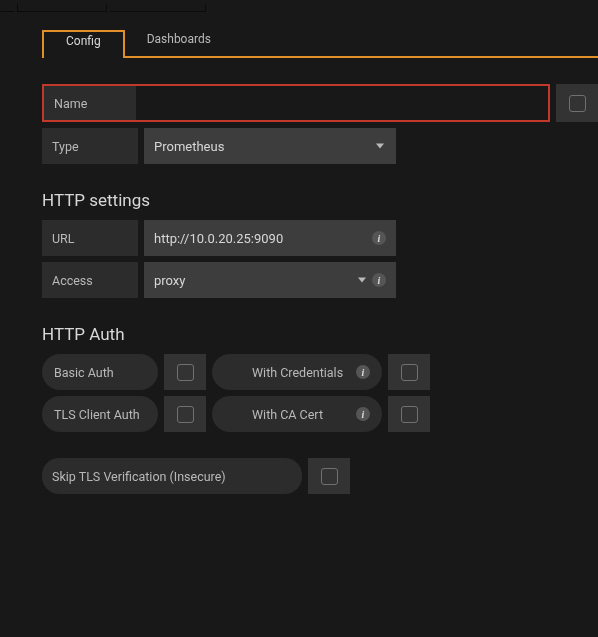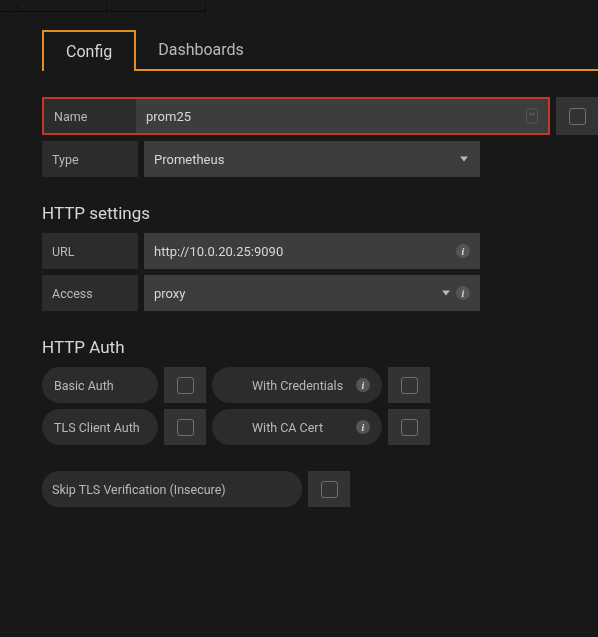--- a/index.html
+++ b/index.html
@@ -31,22 +31,22 @@
 .page{padding:20px 0 0 42px;}
 h1.title{
   margin:0 0 22px 0;
   font-style:italic;font-weight:400;
   font-size:26px;color:var(--fg-0);
   letter-spacing:.3px;
 }
 
 .tabs{display:flex;align-items:flex-end;border-bottom:2px solid var(--accent);margin-right:0;}
 .tab{
-  padding:10px 22px 10px 22px;
-  color:var(--fg-1);cursor:pointer;font-size:16px;
+  padding:2px 22px 10px 22px;
+  color:var(--fg-1);cursor:pointer;font-size:12px;
 }
 .tab.active{
   border:2px solid var(--accent);border-bottom:none;
   background:var(--bg-0);color:var(--fg-0);
   position:relative;top:2px;
 }
 .section{margin-top:26px;}
 .section h2{
   font-size:17px;font-weight:400;margin:0 0 10px 0;color:var(--fg-0);
 }
@@ -57,21 +57,21 @@
   padding:0 10px;color:var(--fg-1);font-size:12.5px;
 }
 .cell-label.xwide{min-width:260px;border-radius:17px;}
 .cell-input{
   background:var(--bg-4);
   display:flex;align-items:center;
   padding:0 10px;color:var(--fg-0);font-size:13px;
   position:relative;
 }
 .flex-1{flex:1;}
-.w-308{width:336px;}
+.w-308{width:252px;}
 .cell-checkbox{
   background:var(--bg-3);width:42px;
   display:flex;align-items:center;justify-content:center;
 }
 .cell-static{
   display:flex;align-items:center;padding:0 10px;
   color:var(--fg-1);font-size:12.5px;
 }
 .checkbox{
   width:17px;height:17px;border:1px solid #707070;border-radius:3px;
@@ -82,21 +82,21 @@
   width:0;height:0;border-left:4px solid transparent;border-right:4px solid transparent;
   border-top:5px solid var(--fg-1);
 }
 .info-ico{
   position:absolute;right:10px;top:50%;transform:translateY(-50%);
   width:14px;height:14px;border-radius:50%;background:#555;
   display:flex;align-items:center;justify-content:center;
   font-family:Georgia,serif;font-style:italic;font-size:10px;color:#ddd;
   font-weight:bold;
 }
-.name-row-outline{border:2px solid #c0392b;display:flex;flex:1;gap:0;}
+.name-row-outline{border:2px solid #c0392b;display:flex;flex:1;gap:8px;}
 .name-row-outline .cell-label{min-width:92px;}
 .ghost-ico{
   position:absolute;right:10px;top:50%;transform:translateY(-50%);
   width:12px;height:15px;border:1px solid #6a6a6a;border-radius:2px;opacity:.55;
 }
 .ghost-ico::before,.ghost-ico::after{
   content:"";position:absolute;width:3px;height:3px;border-radius:50%;
   background:#6a6a6a;top:3px;
 }
 .ghost-ico::before{left:2px;}
@@ -124,24 +124,20 @@
 
   <div class="tabs">
     <div class="tab active">Config</div>
     <div class="tab">Dashboards</div>
   </div>
 
   <div class="section">
     <div class="row" style="height:38px">
       <div class="name-row-outline">
         <div class="cell-label">Name</div>
-        <div class="cell-input flex-1" style="min-width:296px">
-          <span>prom25</span>
-          <span class="ghost-ico"></span>
-        </div>
       </div>
       <div class="cell-checkbox">
         <div class="checkbox"></div>
       </div>
     </div>
 
     <div class="row">
       <div class="cell-label">Type</div>
       <div class="cell-input w-308">
         <span>Prometheus</span>

